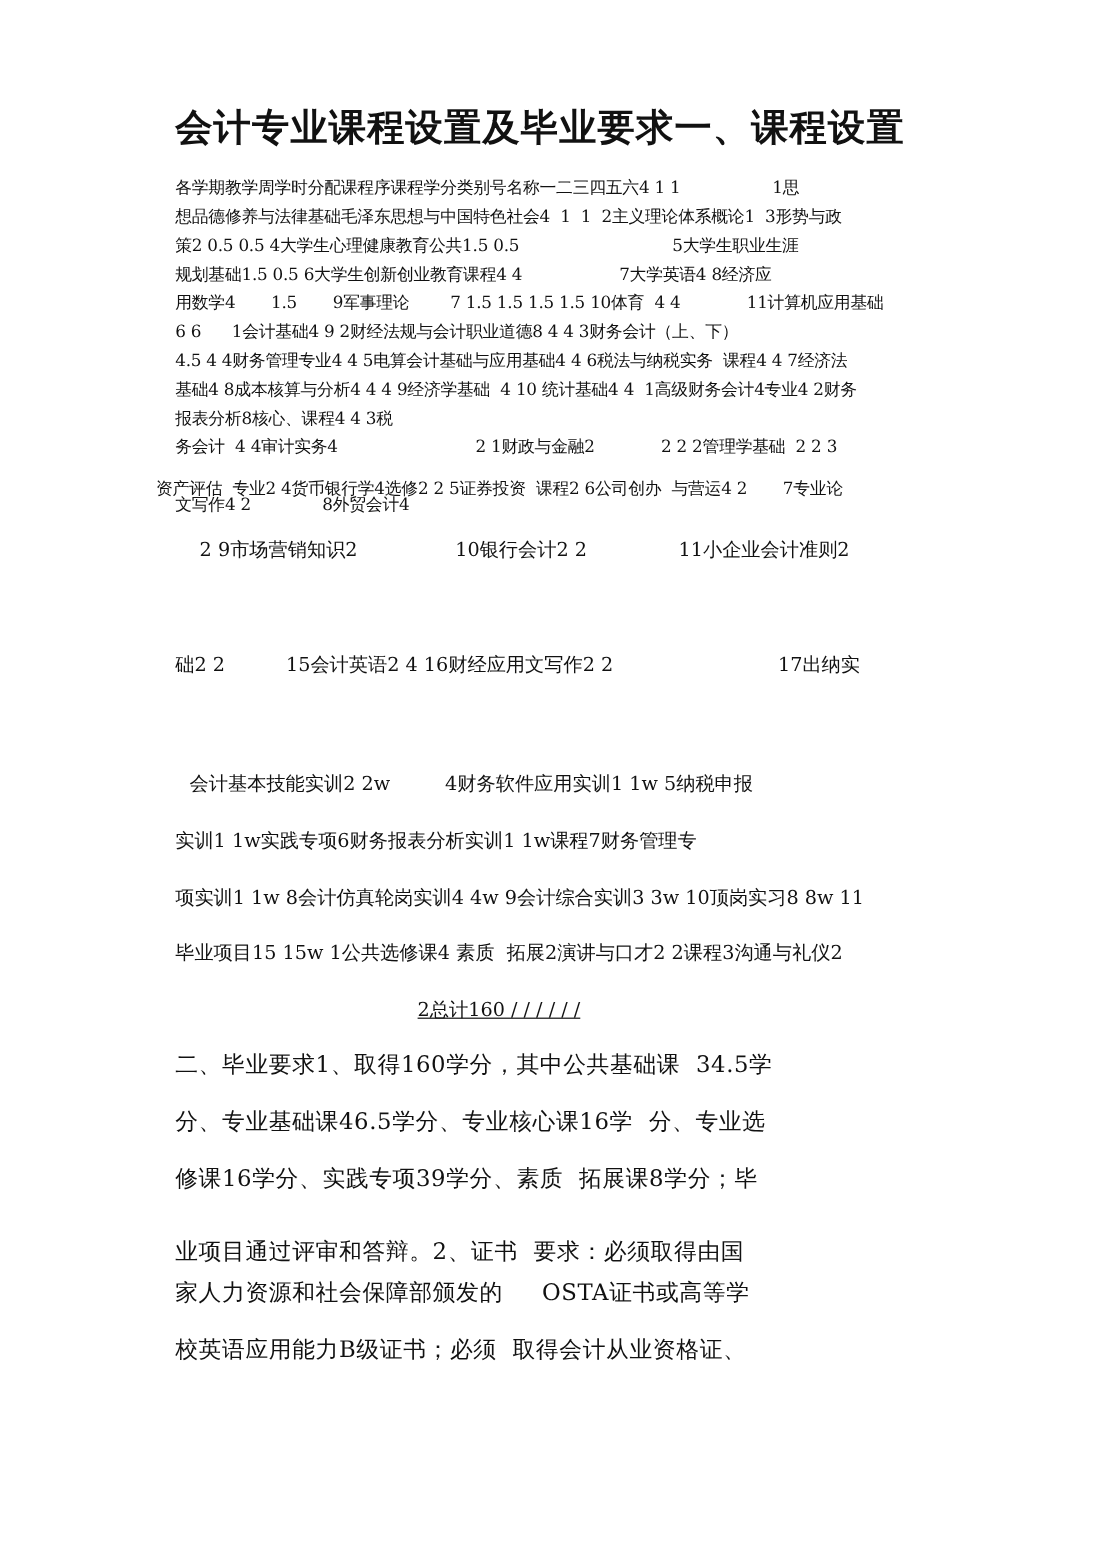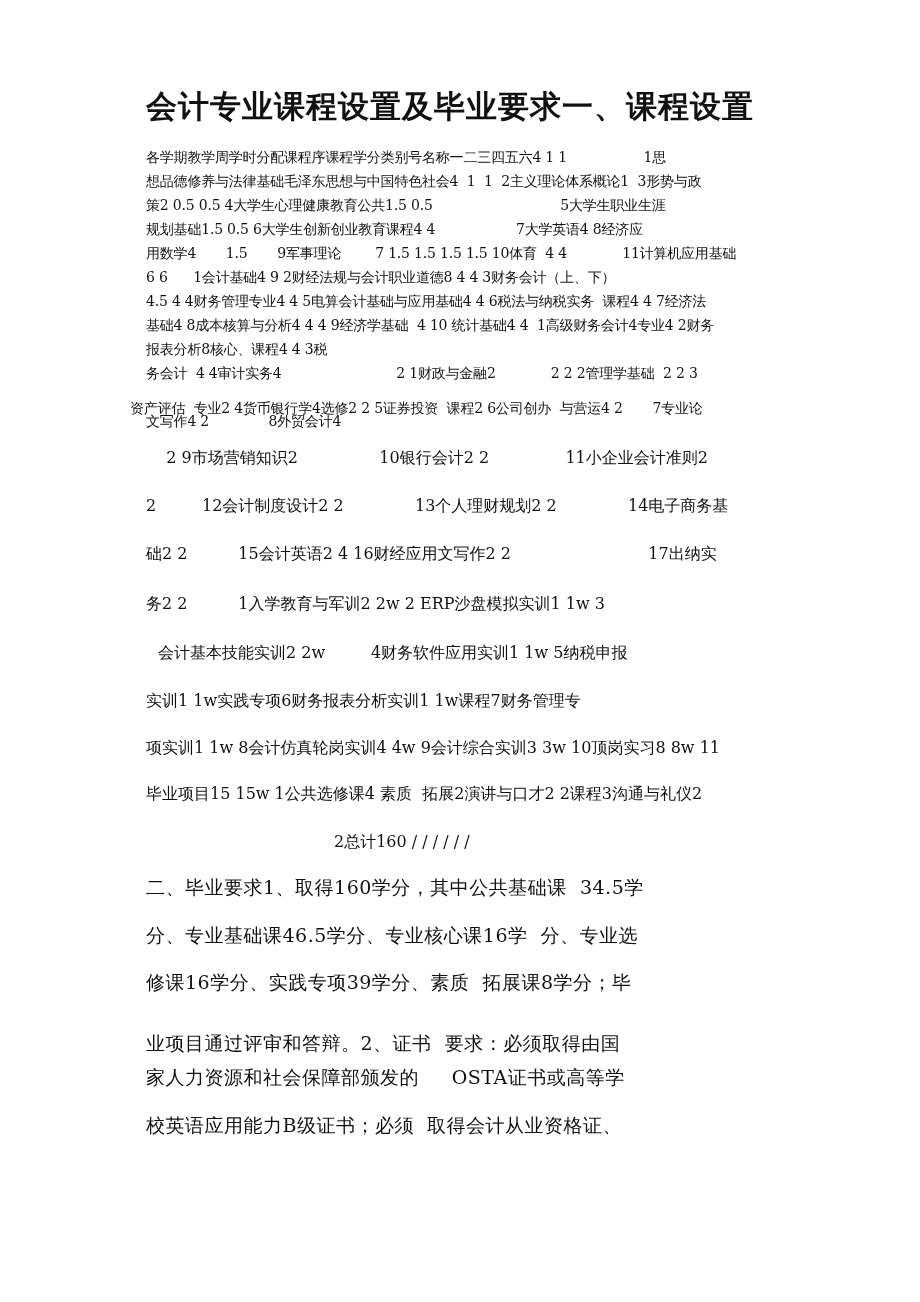--- a/index.html
+++ b/index.html
@@ -24,28 +24,26 @@
   <div class="line small" style="left:146px; top:244px;">用数学4       1.5       9军事理论        7 1.5 1.5 1.5 1.5 10体育  4 4             11计算机应用基础</div>
   <div class="line small" style="left:146px; top:268px;">6 6      1会计基础4 9 2财经法规与会计职业道德8 4 4 3财务会计（上、下）</div>
   <div class="line small" style="left:146px; top:292px;text-align:center;">4.5 4 4财务管理专业4 4 5电算会计基础与应用基础4 4 6税法与纳税实务  课程4 4 7经济法</div>
   <div class="line small" style="left:146px; top:316px;">基础4 8成本核算与分析4 4 4 9经济学基础  4 10 统计基础4 4  1高级财务会计4专业4 2财务</div>
   <div class="line small" style="left:146px; top:340px;">报表分析8核心、课程4 4 3税</div>
   <div class="line small" style="left:146px; top:364px;">务会计  4 4审计实务4                           2 1财政与金融2             2 2 2管理学基础  2 2 3</div>
   <div class="line small" style="left:130px; top:388px;margin-top:11px;">资产评估  专业2 4货币银行学4选修2 2 5证券投资  课程2 6公司创办  与营运4 2       7专业论</div>
   <div class="line small" style="left:146px; top:412px;">文写作4 2              8外贸会计4</div>
 
   <div class="line mid" style="left:146px; top:448px;">    2 9市场营销知识2                10银行会计2 2               11小企业会计准则2</div>
-  <div class="line mid" style="left:146px; top:496px;">2         12会计制度设计2 2              13个人理财规划2 2              14电子商务基</div>
   <div class="line mid" style="left:146px; top:544px;">础2 2          15会计英语2 4 16财经应用文写作2 2                           17出纳实</div>
-  <div class="line mid" style="left:146px; top:594px;">务2 2          1入学教育与军训2 2w 2 ERP沙盘模拟实训1 1w 3</div>
   <div class="line mid" style="left:158px; top:643px;">会计基本技能实训2 2w         4财务软件应用实训1 1w 5纳税申报</div>
   <div class="line mid" style="left:146px; top:691px;">实训1 1w实践专项6财务报表分析实训1 1w课程7财务管理专</div>
   <div class="line mid" style="left:146px; top:738px;">项实训1 1w 8会计仿真轮岗实训4 4w 9会计综合实训3 3w 10顶岗实习8 8w 11</div>
   <div class="line mid" style="left:146px; top:784px;">毕业项目15 15w 1公共选修课4 素质  拓展2演讲与口才2 2课程3沟通与礼仪2</div>
-  <div class="line mid" style="left:334px; top:832px;">2总计160 / / / / / /</div>
+  <div class="line mid" style="left:348px; top:832px;text-decoration:underline;">2总计160 / / / / / /</div>
 
   <div class="line big" style="left:146px; top:872px;">二、毕业要求1、取得160学分，其中公共基础课  34.5学</div>
   <div class="line big" style="left:146px; top:920px;">分、专业基础课46.5学分、专业核心课16学  分、专业选</div>
   <div class="line big" style="left:146px; top:967px;">修课16学分、实践专项39学分、素质  拓展课8学分；毕</div>
   <div class="line big" style="left:146px; top:1015px;margin-top:13px;">业项目通过评审和答辩。2、证书  要求：必须取得由国</div>
   <div class="line big" style="left:146px; top:1110px;">校英语应用能力B级证书；必须  取得会计从业资格证、</div>
   <div class="line big" style="left:146px; top:1062px;">家人力资源和社会保障部颁发的     OSTA证书或高等学</div>
 </div>
 
 </body></html>

